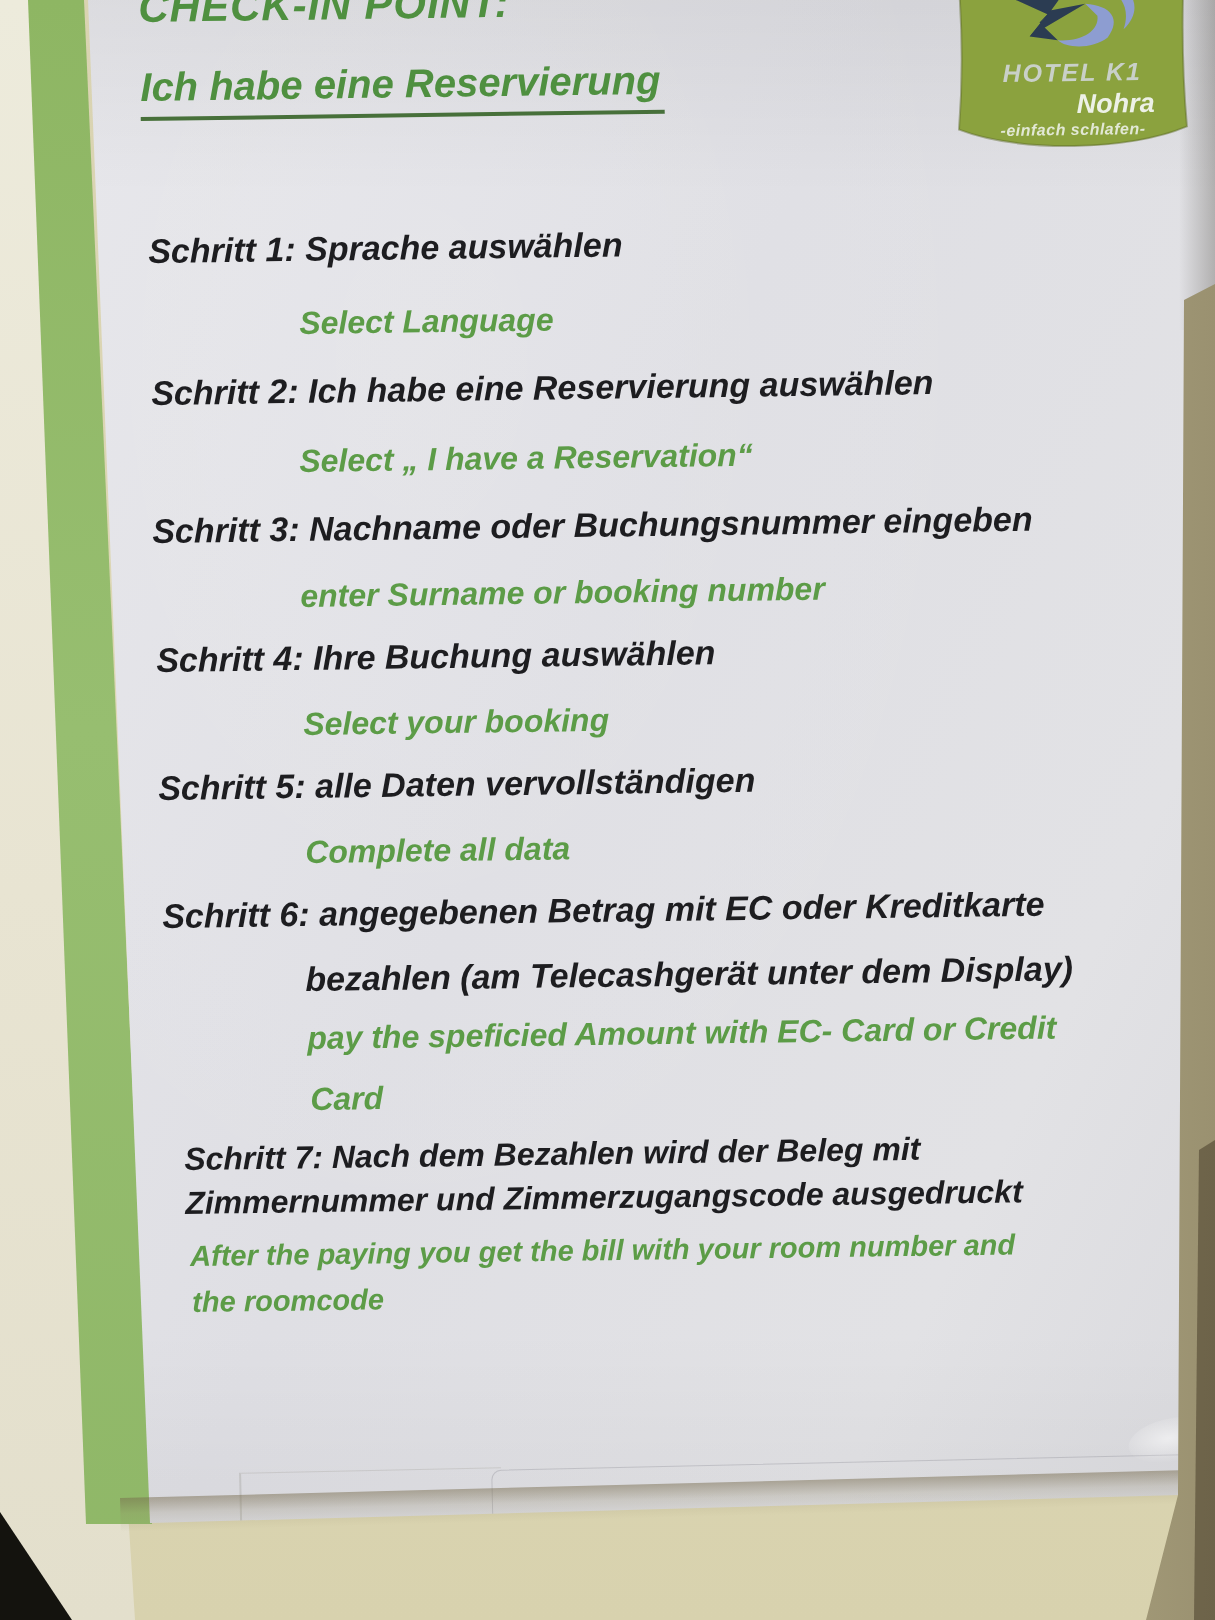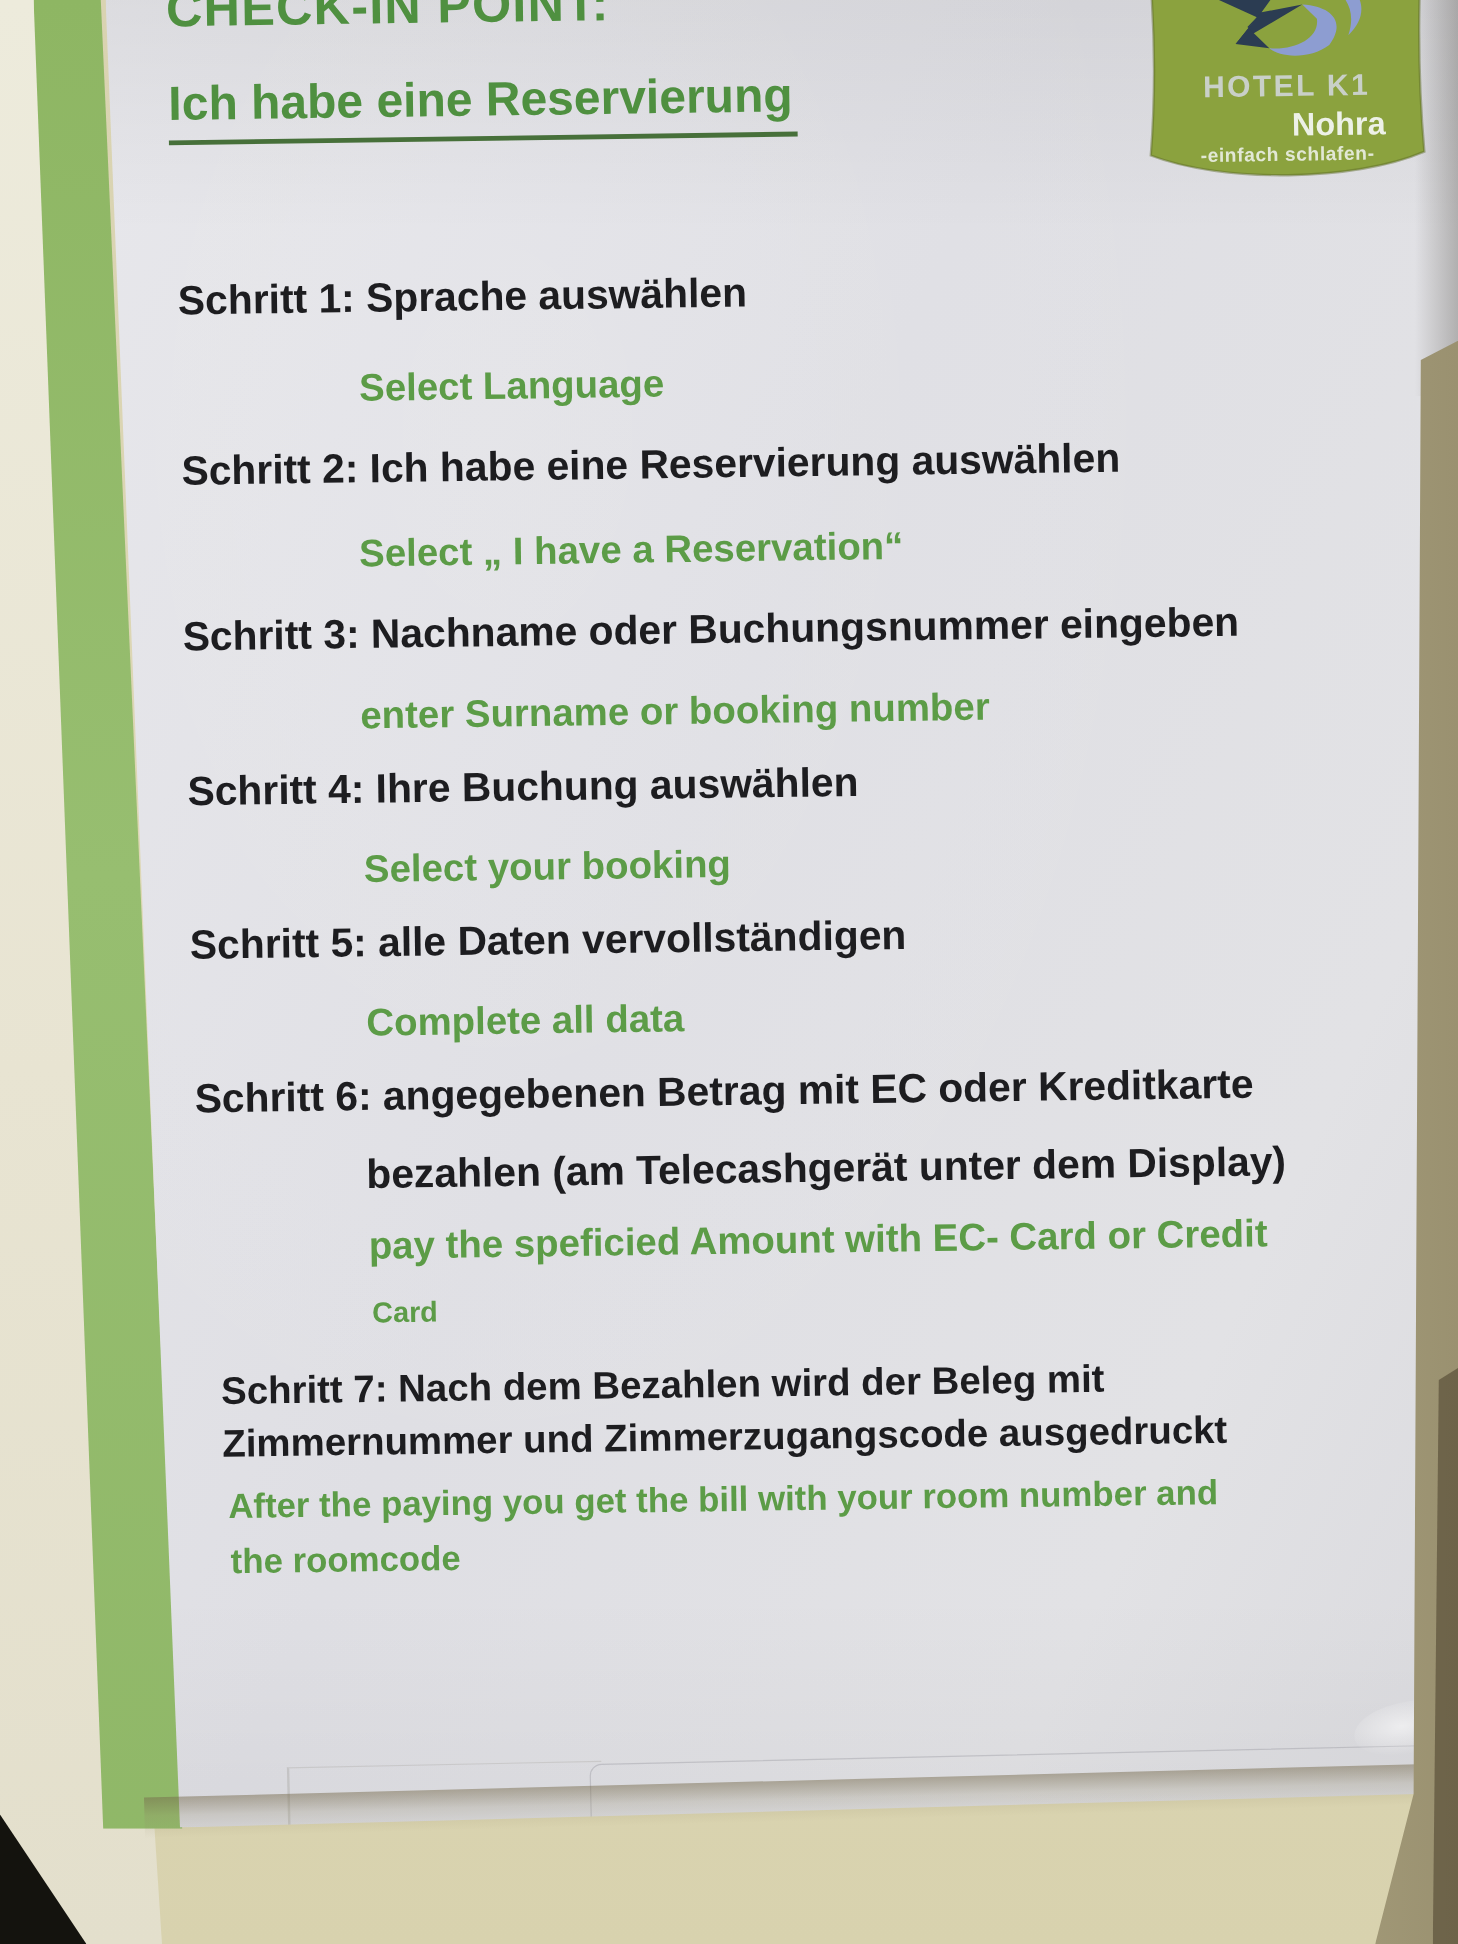--- a/index.html
+++ b/index.html
@@ -1,19 +1,20 @@
 <!DOCTYPE html>
 <html><head>
 <meta charset="utf-8">
 <style>
   html,body{margin:0;padding:0;background:#1c1b17;}
   .scene{
     position:relative;width:1215px;height:1620px;overflow:hidden;
     font-family:"Liberation Sans",sans-serif;
     background:linear-gradient(180deg,#d9d3b1 0%,#ded8b6 55%,#d8d2ae 100%);
+    font-style:italic;
   }
   .layer{position:absolute;inset:0;}
   
   .left-cream{
     clip-path:polygon(0 0,30px 0,135px 1620px,0 1620px);
     background:linear-gradient(180deg,#edebdc 0%,#e8e4d2 55%,#e3dfcc 100%);
   }
   
   .left-green{
     clip-path:polygon(28px 0,84px 0,152px 1524px,86px 1524px);
@@ -122,21 +123,21 @@
 
     <div class="line de" style="left:156px;top:641px;font-size:34px;">Schritt 4: Ihre Buchung auswählen</div>
     <div class="line en" style="left:303px;top:706px;font-size:32px;">Select your booking</div>
 
     <div class="line de" style="left:158px;top:769px;font-size:34px;">Schritt 5: alle Daten vervollständigen</div>
     <div class="line en" style="left:305px;top:834px;font-size:32px;">Complete all data</div>
 
     <div class="line de" style="left:162px;top:897px;font-size:34px;">Schritt 6: angegebenen Betrag mit EC oder Kreditkarte</div>
     <div class="line de" style="left:305px;top:960px;font-size:34px;">bezahlen (am Telecashgerät unter dem Display)</div>
     <div class="line en" style="left:307px;top:1020px;font-size:32px;">pay the speficied Amount with EC- Card or Credit</div>
-    <div class="line en" style="left:310px;top:1081px;font-size:24px;">Card</div>
+    <div class="line en" style="left:310px;top:1081px;font-size:32px;">Card</div>
 
     <div class="line de" style="left:184px;top:1141px;font-size:32px;">Schritt 7: Nach dem Bezahlen wird der Beleg mit</div>
     <div class="line de" style="left:185px;top:1185px;font-size:32px;">Zimmernummer und Zimmerzugangscode ausgedruckt</div>
     <div class="line en" style="left:190px;top:1240px;font-size:29px;">After the paying you get the bill with your room number and</div>
     <div class="line en" style="left:192px;top:1286px;font-size:29px;">the roomcode</div>
 
     <div class="crease"></div>
     <div class="crease2"></div>
     <div class="corner-glare"></div>
 

